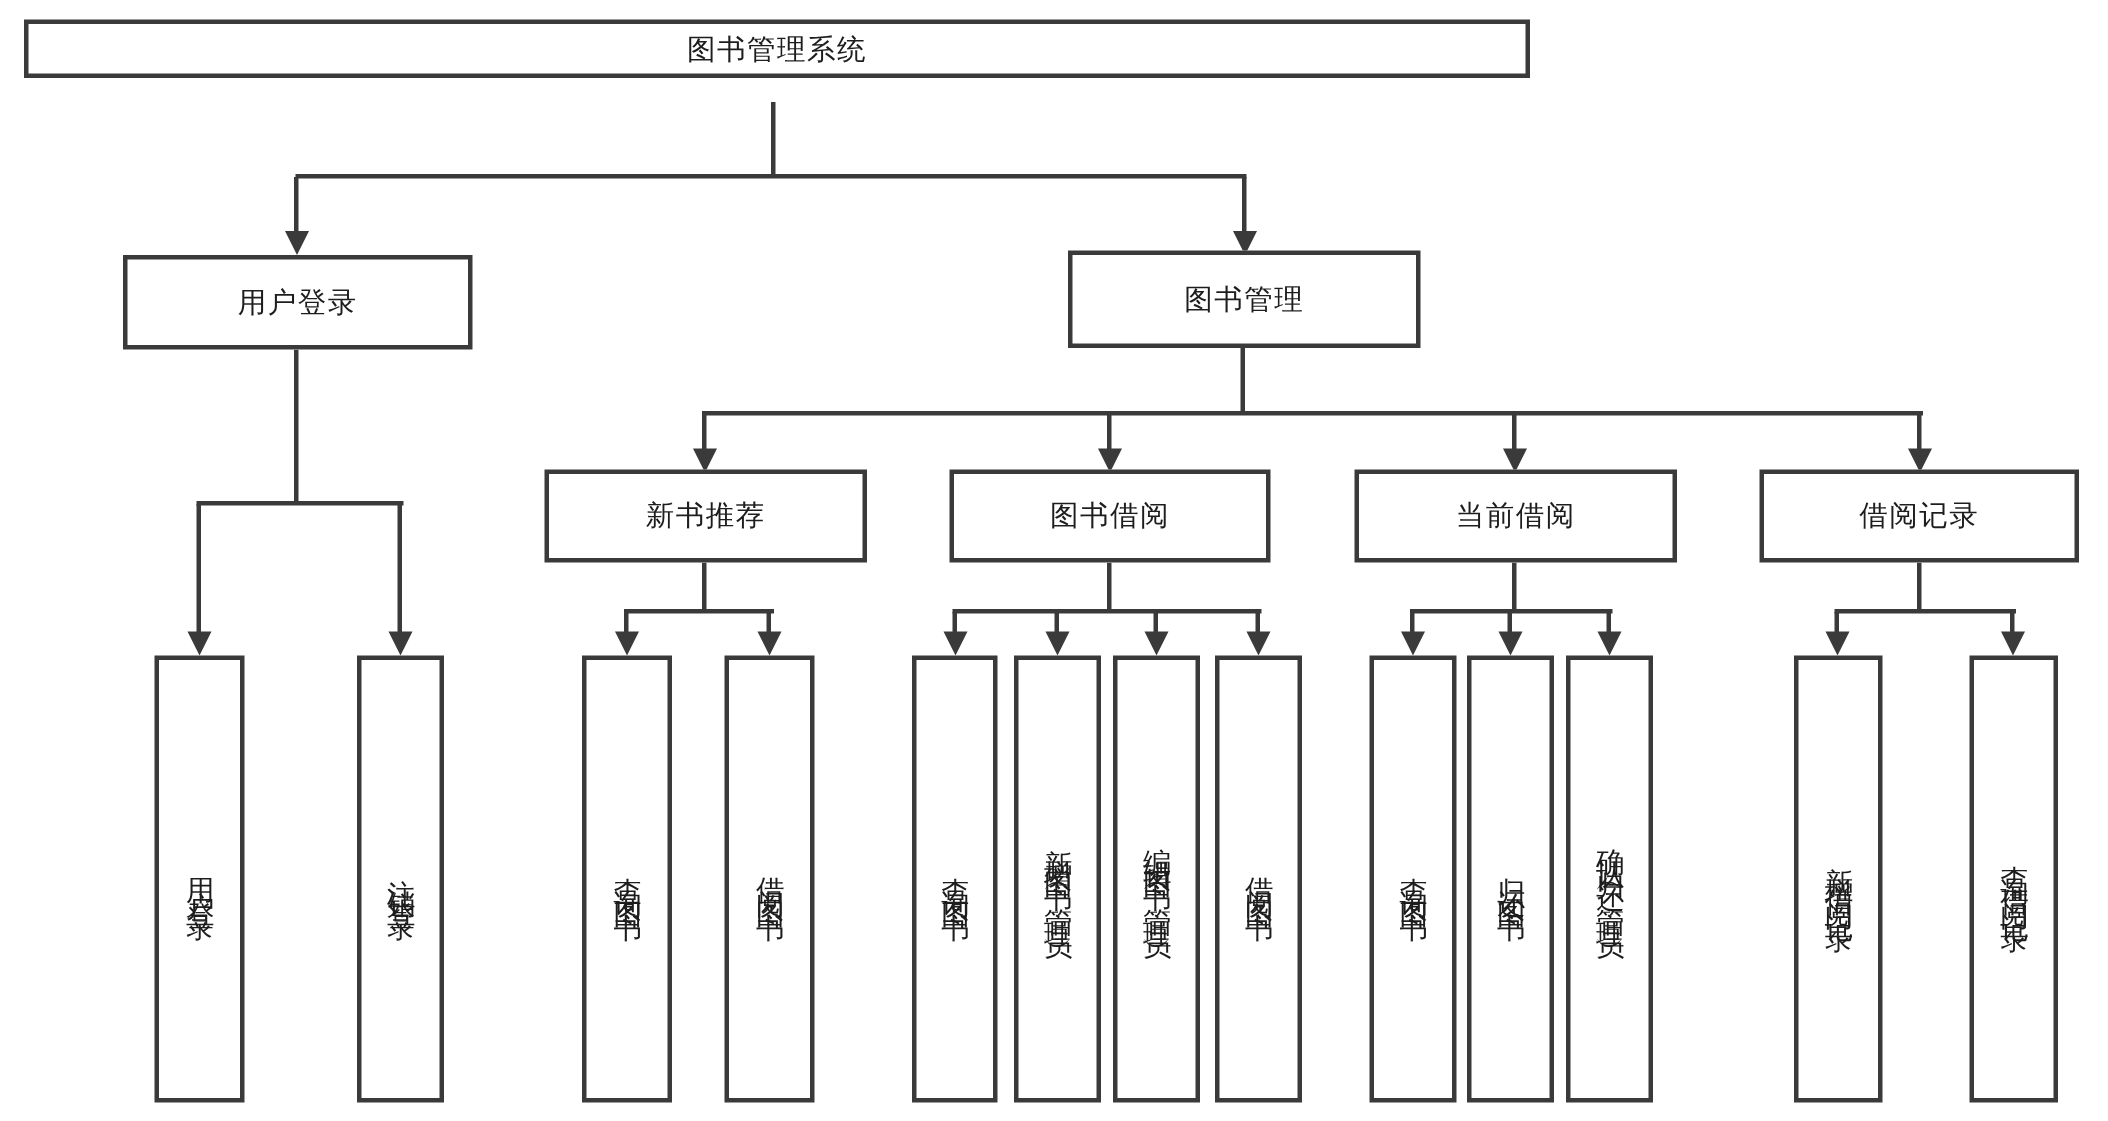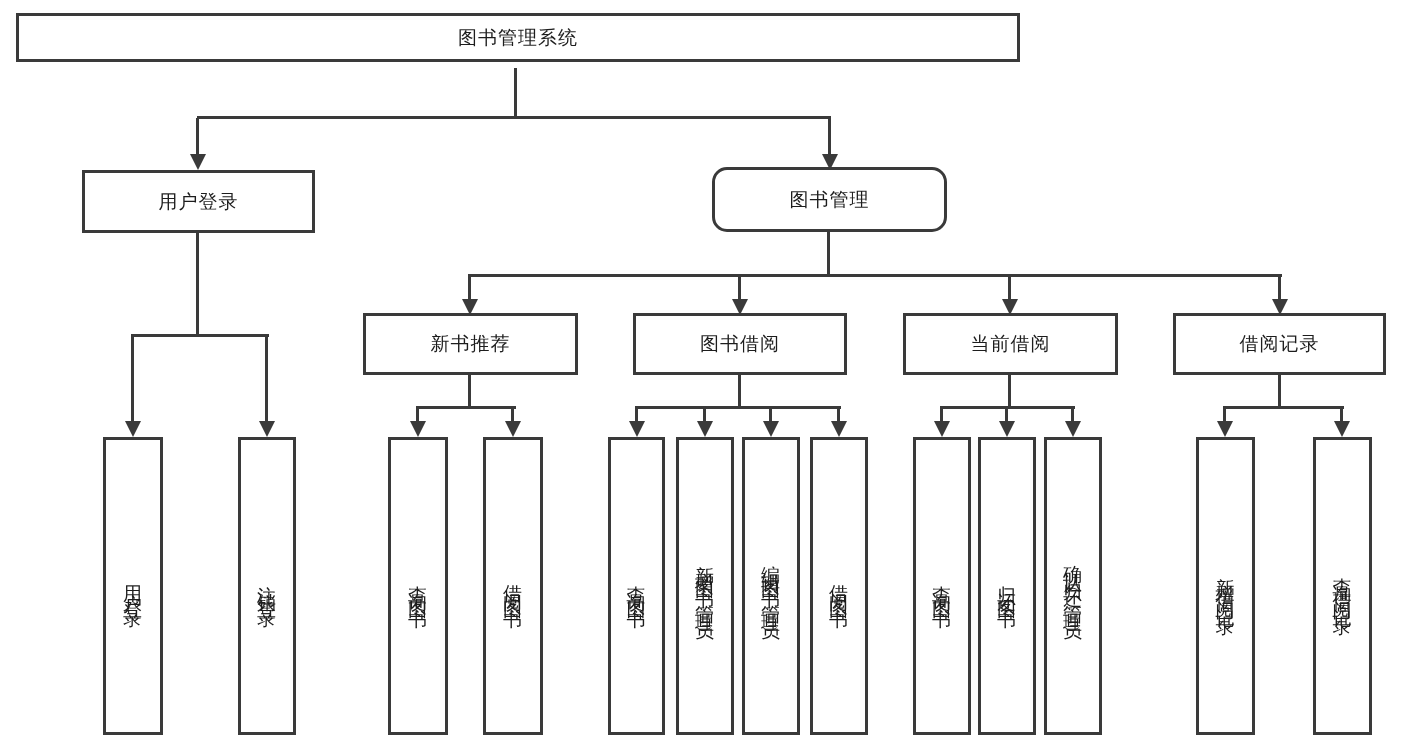--- a/index.html
+++ b/index.html
@@ -37,31 +37,31 @@
     color:var(--watermark);
     text-shadow:1px 2px 1px rgba(216,106,106,0.45);
     white-space:nowrap;
   }
 </style>
 </head>
 <body>
 
 <div id="stage">
 
-  <div class="box" style="left:16px; top:13px; width:1004px; height:49px;">图书管理系统</div>
+  <div class="box" style="left:16px; top:13px; width:1004px; height:39px;">图书管理系统</div>
 
   <div class="vl" style="left:514px; top:68px; height:50px;"></div>
   <div class="hl" style="left:197px; top:116px; width:634px;"></div>
   <div class="vl" style="left:196px; top:118px; height:38px;"></div>
   <div class="ar" style="left:190px; top:154px;"></div>
   <div class="vl" style="left:828px; top:118px; height:38px;"></div>
   <div class="ar" style="left:822px; top:154px;"></div>
 
   <div class="box" style="left:82px; top:170px; width:233px; height:63px;">用户登录</div>
-  <div class="box" style="left:712px; top:167px; width:235px; height:65px;border-radius:15px;">图书管理</div>
+  <div class="box" style="left:712px; top:167px; width:235px; height:65px;">图书管理</div>
 
   <div class="vl" style="left:196px; top:233px; height:103px;"></div>
   <div class="hl" style="left:131px; top:334px; width:138px;"></div>
   <div class="vl" style="left:131px; top:336px; height:86px;"></div>
   <div class="ar" style="left:125px; top:421px;"></div>
   <div class="vl" style="left:265px; top:336px; height:86px;"></div>
   <div class="ar" style="left:259px; top:421px;"></div>
 
   <div class="vl" style="left:827px; top:232px; height:44px;"></div>
   <div class="hl" style="left:468px; top:274px; width:814px;"></div>

